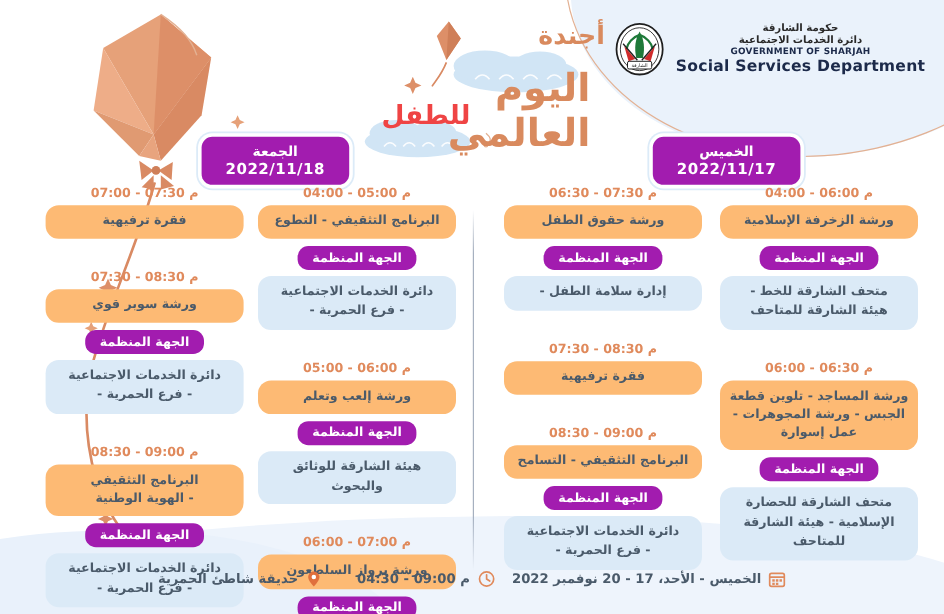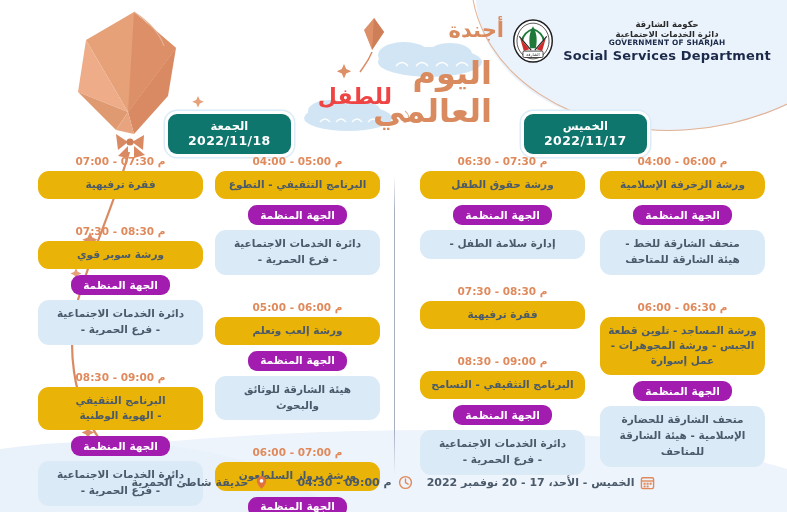--- a/index.html
+++ b/index.html
@@ -73,34 +73,34 @@
     letter-spacing:-1px;
   }
   .title-sub {
     position:absolute; right:118px; top:78px;
     font-size:22px; color:#ef4444; font-weight:bold;
   }
 
   
   .day-pill {
     position:absolute;
-    background:#0f766e;
+    background:#a21caf;
     color:#ffffff;
     border-radius:9px;
     padding:5px 20px 6px;
     text-align:center;
     line-height:1.22;
     box-shadow: 0 0 0 3px #ffffff, 0 0 0 4.5px #dcebf8;
     font-size:11.5px;
     font-weight:bold;
     white-space:nowrap;
   }
   .day-pill .dnum { font-size:12.5px; letter-spacing:.4px; }
   #day-fri { left:168px; top:114px; }
-  #day-thu { left:524px; top:114px; }
+  #day-thu { left:544px; top:114px; }
 
   
   .cols { position:absolute; left:0; top:155px; width:787px; height:300px; }
   .col {
     position:absolute; width:165px; top:0;
     display:flex; flex-direction:column; gap:12px;
   }
   #col-1 { left:38px; }
   #col-2 { left:215px; }
   #col-3 { left:420px; }
@@ -116,21 +116,21 @@
   .ev-time {
     color:#e08a5c;
     font-size:10.5px;
     font-weight:bold;
     text-align:center;
     margin-bottom:4px;
     letter-spacing:.3px;
     direction:ltr;
   }
   .ev-card {
-    background:#eab308;
+    background:#fdba74;
     border-radius:11px;
     padding:6px 5px 7px;
     text-align:center;
     color:#4a5a6a;
     font-size:10.5px;
     font-weight:bold;
     line-height:1.45;
   }
   .org-badge {
     background:#a21caf;

